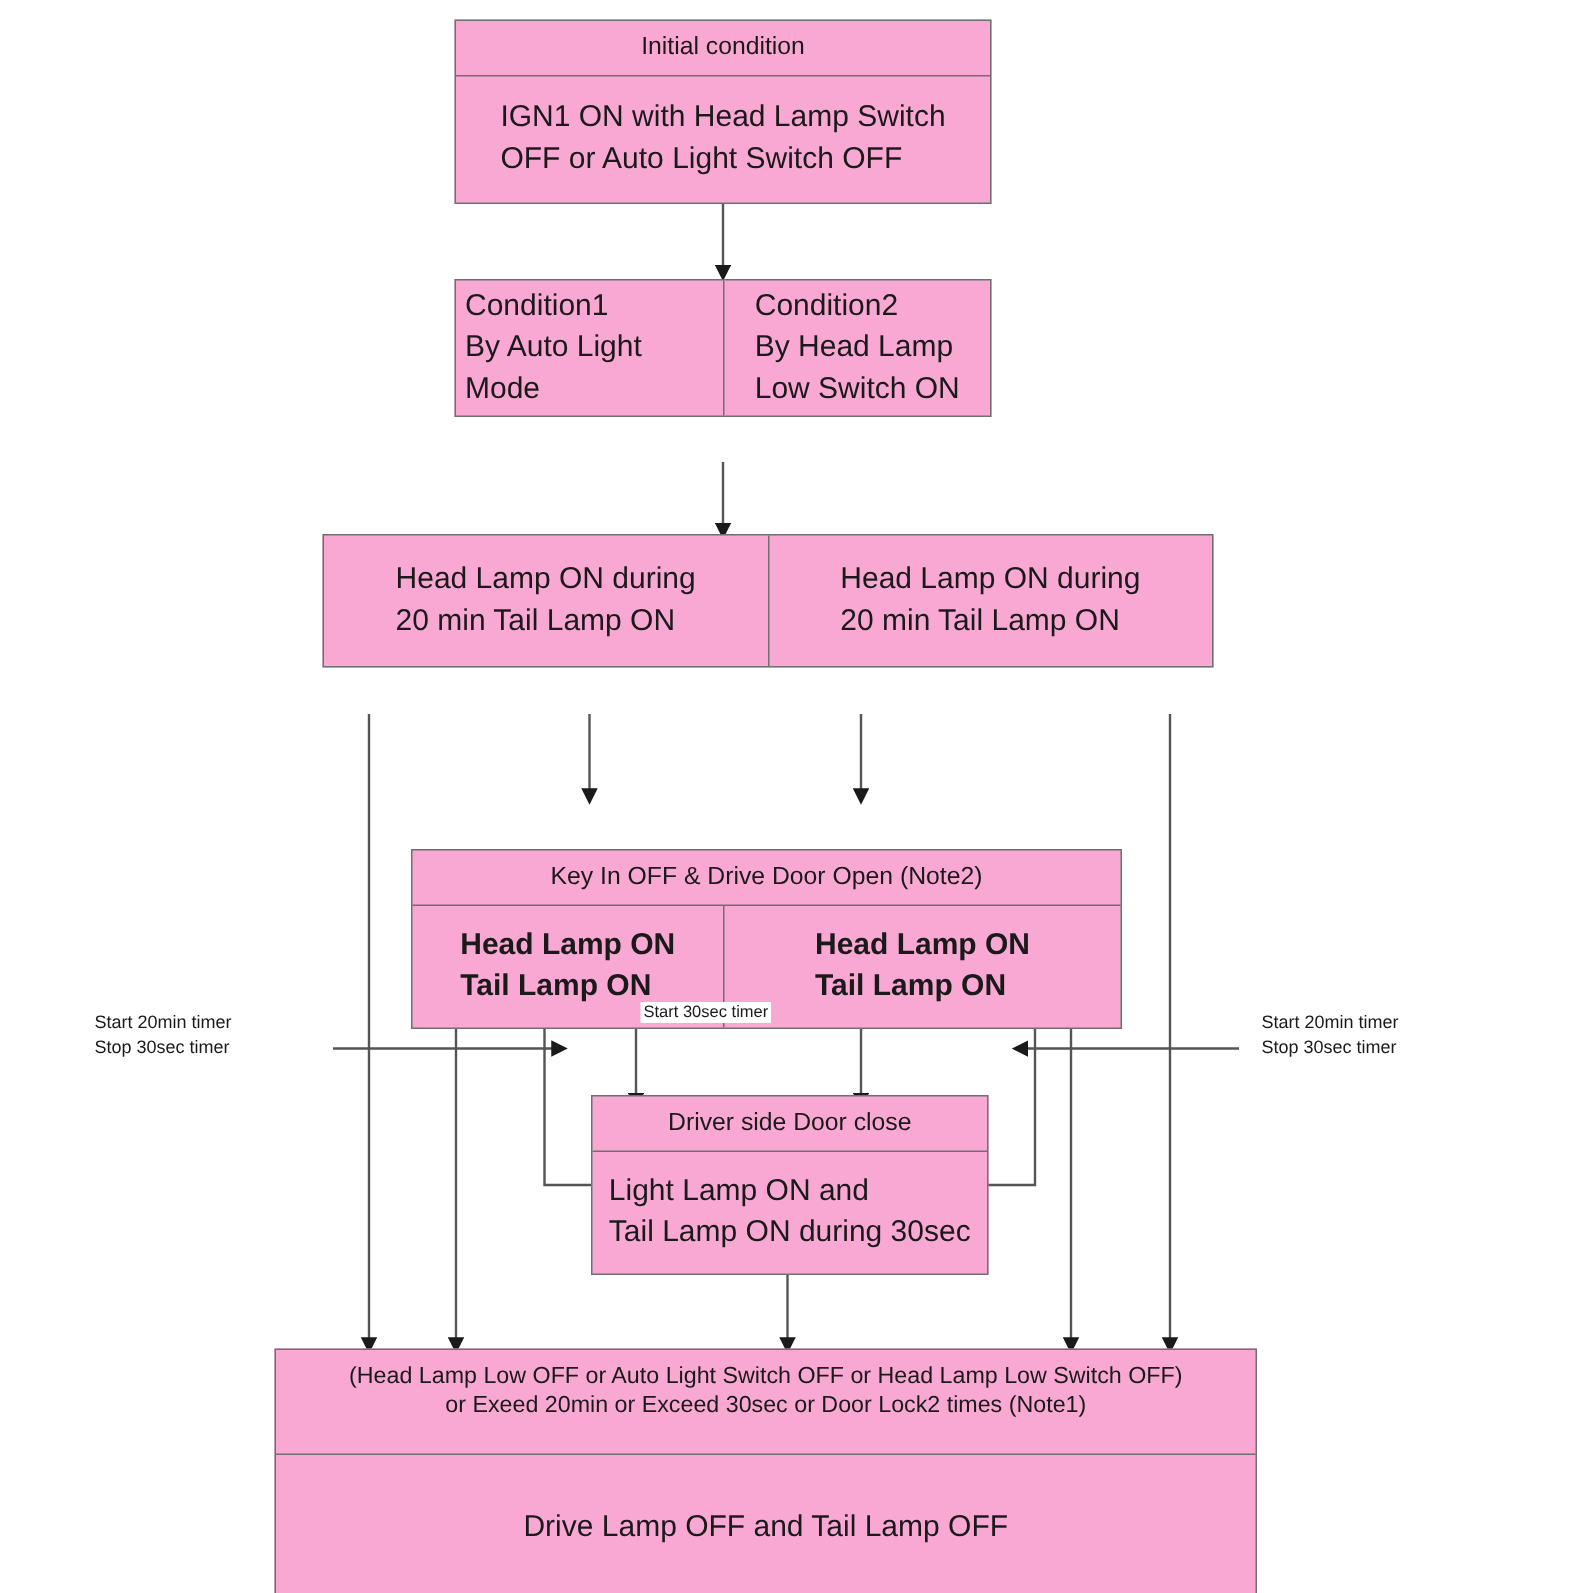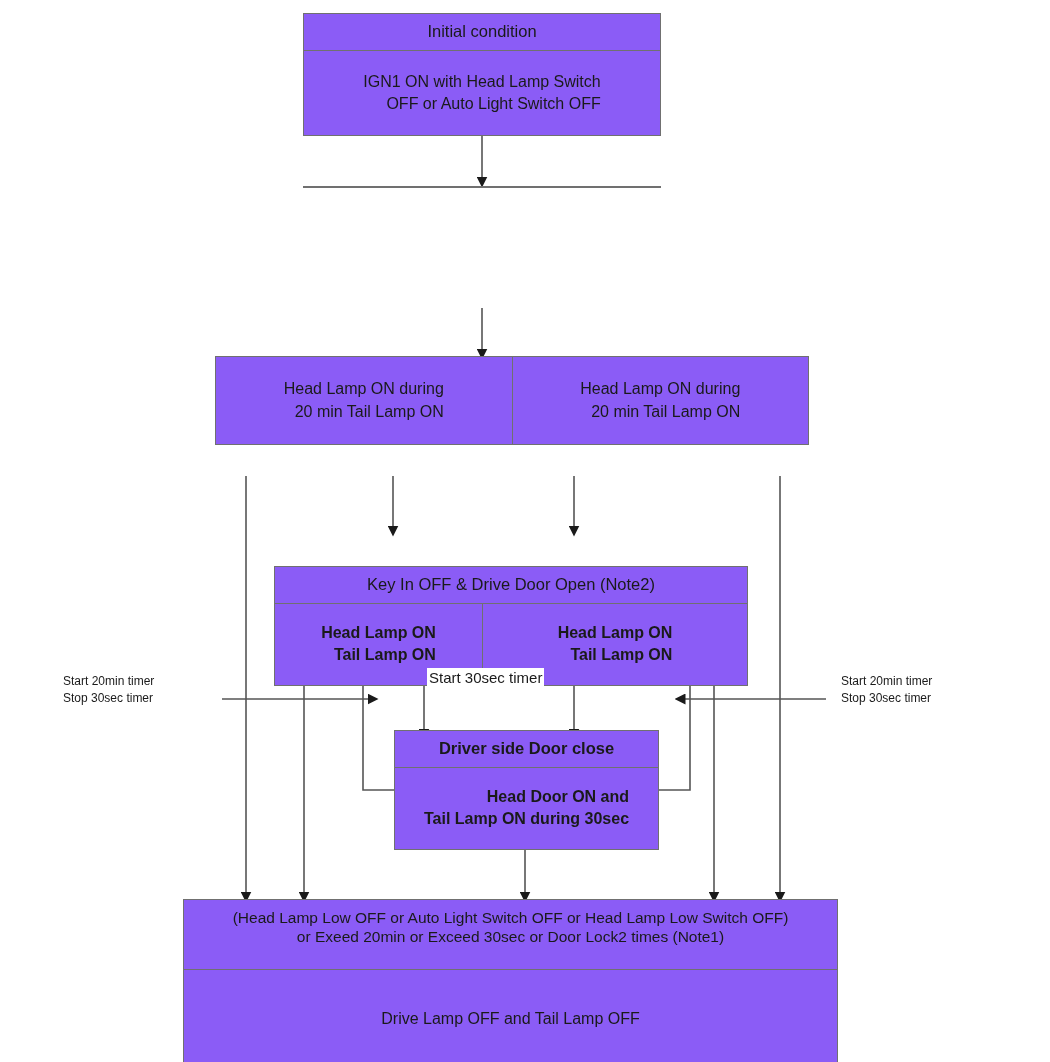--- a/index.html
+++ b/index.html
@@ -22,21 +22,21 @@
     left: 0;
     top: 0;
     width: 1050px;
     height: 1062px;
     pointer-events: none;
   }
   .node {
     position: absolute;
     box-sizing: border-box;
     border: 1px solid #707070;
-    background: #8b5cf6;
+    background: #f9a8d4;
     z-index: 2;
   }
   .node .head {
     box-sizing: border-box;
     border-bottom: 1px solid #707070;
     text-align: center;
     font-size: 16.5px;
     line-height: 1.25;
     padding: 7px 4px 8px 4px;
     white-space: nowrap;
@@ -45,40 +45,40 @@
     display: flex;
     box-sizing: border-box;
     align-items: stretch;
   }
   .cell {
     box-sizing: border-box;
     flex: 1 1 0;
     display: flex;
     align-items: center;
     justify-content: center;
-    text-align: right;
-    font-size: 16px;
+    text-align: left;
+    font-size: 20px;
     line-height: 1.38;
     padding: 8px 6px;
     white-space: pre-line;
   }
   .cell + .cell {
     border-left: 1px solid #707070;
   }
   .sidelabel {
     position: absolute;
     font-size: 12px;
     line-height: 1.45;
     white-space: pre-line;
     z-index: 3;
     background: transparent;
   }
   .edgelabel {
     position: absolute;
-    font-size: 15px;
+    font-size: 11px;
     line-height: 1.3;
     white-space: nowrap;
     z-index: 3;
     background: #ffffff;
   }
 </style>
 </head>
 <body>
 
 <div id="stage">
@@ -126,20 +126,27 @@
 
   <div class="node" style="left:303px; top:13px; width:358px;">
     <div class="head">Initial condition</div>
     <div class="body" style="height:84px;">
       <div class="cell">IGN1 ON with Head Lamp Switch
 OFF or Auto Light Switch OFF</div>
     </div>
   </div>
 
   <div class="node" style="left:303px; top:186px; width:358px;">
+    <div class="body" style="height:90px;">
+      <div class="cell" style="flex:0 0 178px;">Condition1
+By Auto Light Mode</div>
+      <div class="cell">Condition2
+By Head Lamp
+Low Switch ON</div>
+    </div>
   </div>
 
   <div class="node" style="left:215px; top:356px; width:594px;">
     <div class="body" style="height:87px;">
       <div class="cell">Head Lamp ON during
 20 min Tail Lamp ON</div>
       <div class="cell">Head Lamp ON during
 20 min Tail Lamp ON</div>
     </div>
   </div>
@@ -147,24 +154,24 @@
   <div class="node" style="left:274px; top:530px; width:474px;margin-top:36px;">
     <div class="head">Key In OFF &amp; Drive Door Open (Note2)</div>
     <div class="body" style="height:81px;font-weight:bold;">
       <div class="cell" style="flex:0 0 207px;">Head Lamp ON
 Tail Lamp ON</div>
       <div class="cell">Head Lamp ON
 Tail Lamp ON</div>
     </div>
   </div>
 
-  <div class="node" style="left:394px; top:730px; width:265px;font-weight:bold;">
+  <div class="node" style="left:394px; top:730px; width:265px;">
     <div class="head">Driver side Door close</div>
     <div class="body" style="height:81px;">
-      <div class="cell">Head Door ON and
+      <div class="cell">Light Lamp ON and
 Tail Lamp ON during 30sec</div>
     </div>
   </div>
 
   <div class="node" style="left:183px; top:899px; width:655px;">
     <div class="head" style="white-space:pre-line; font-size:15.5px; padding:8px 4px 22px 4px;">(Head Lamp Low OFF or Auto Light Switch OFF or Head Lamp Low Switch OFF)
 or Exeed  20min or Exceed 30sec or Door Lock2 times (Note1)</div>
     <div class="body" style="height:99px;">
       <div class="cell">Drive Lamp OFF and Tail Lamp OFF</div>
     </div>

